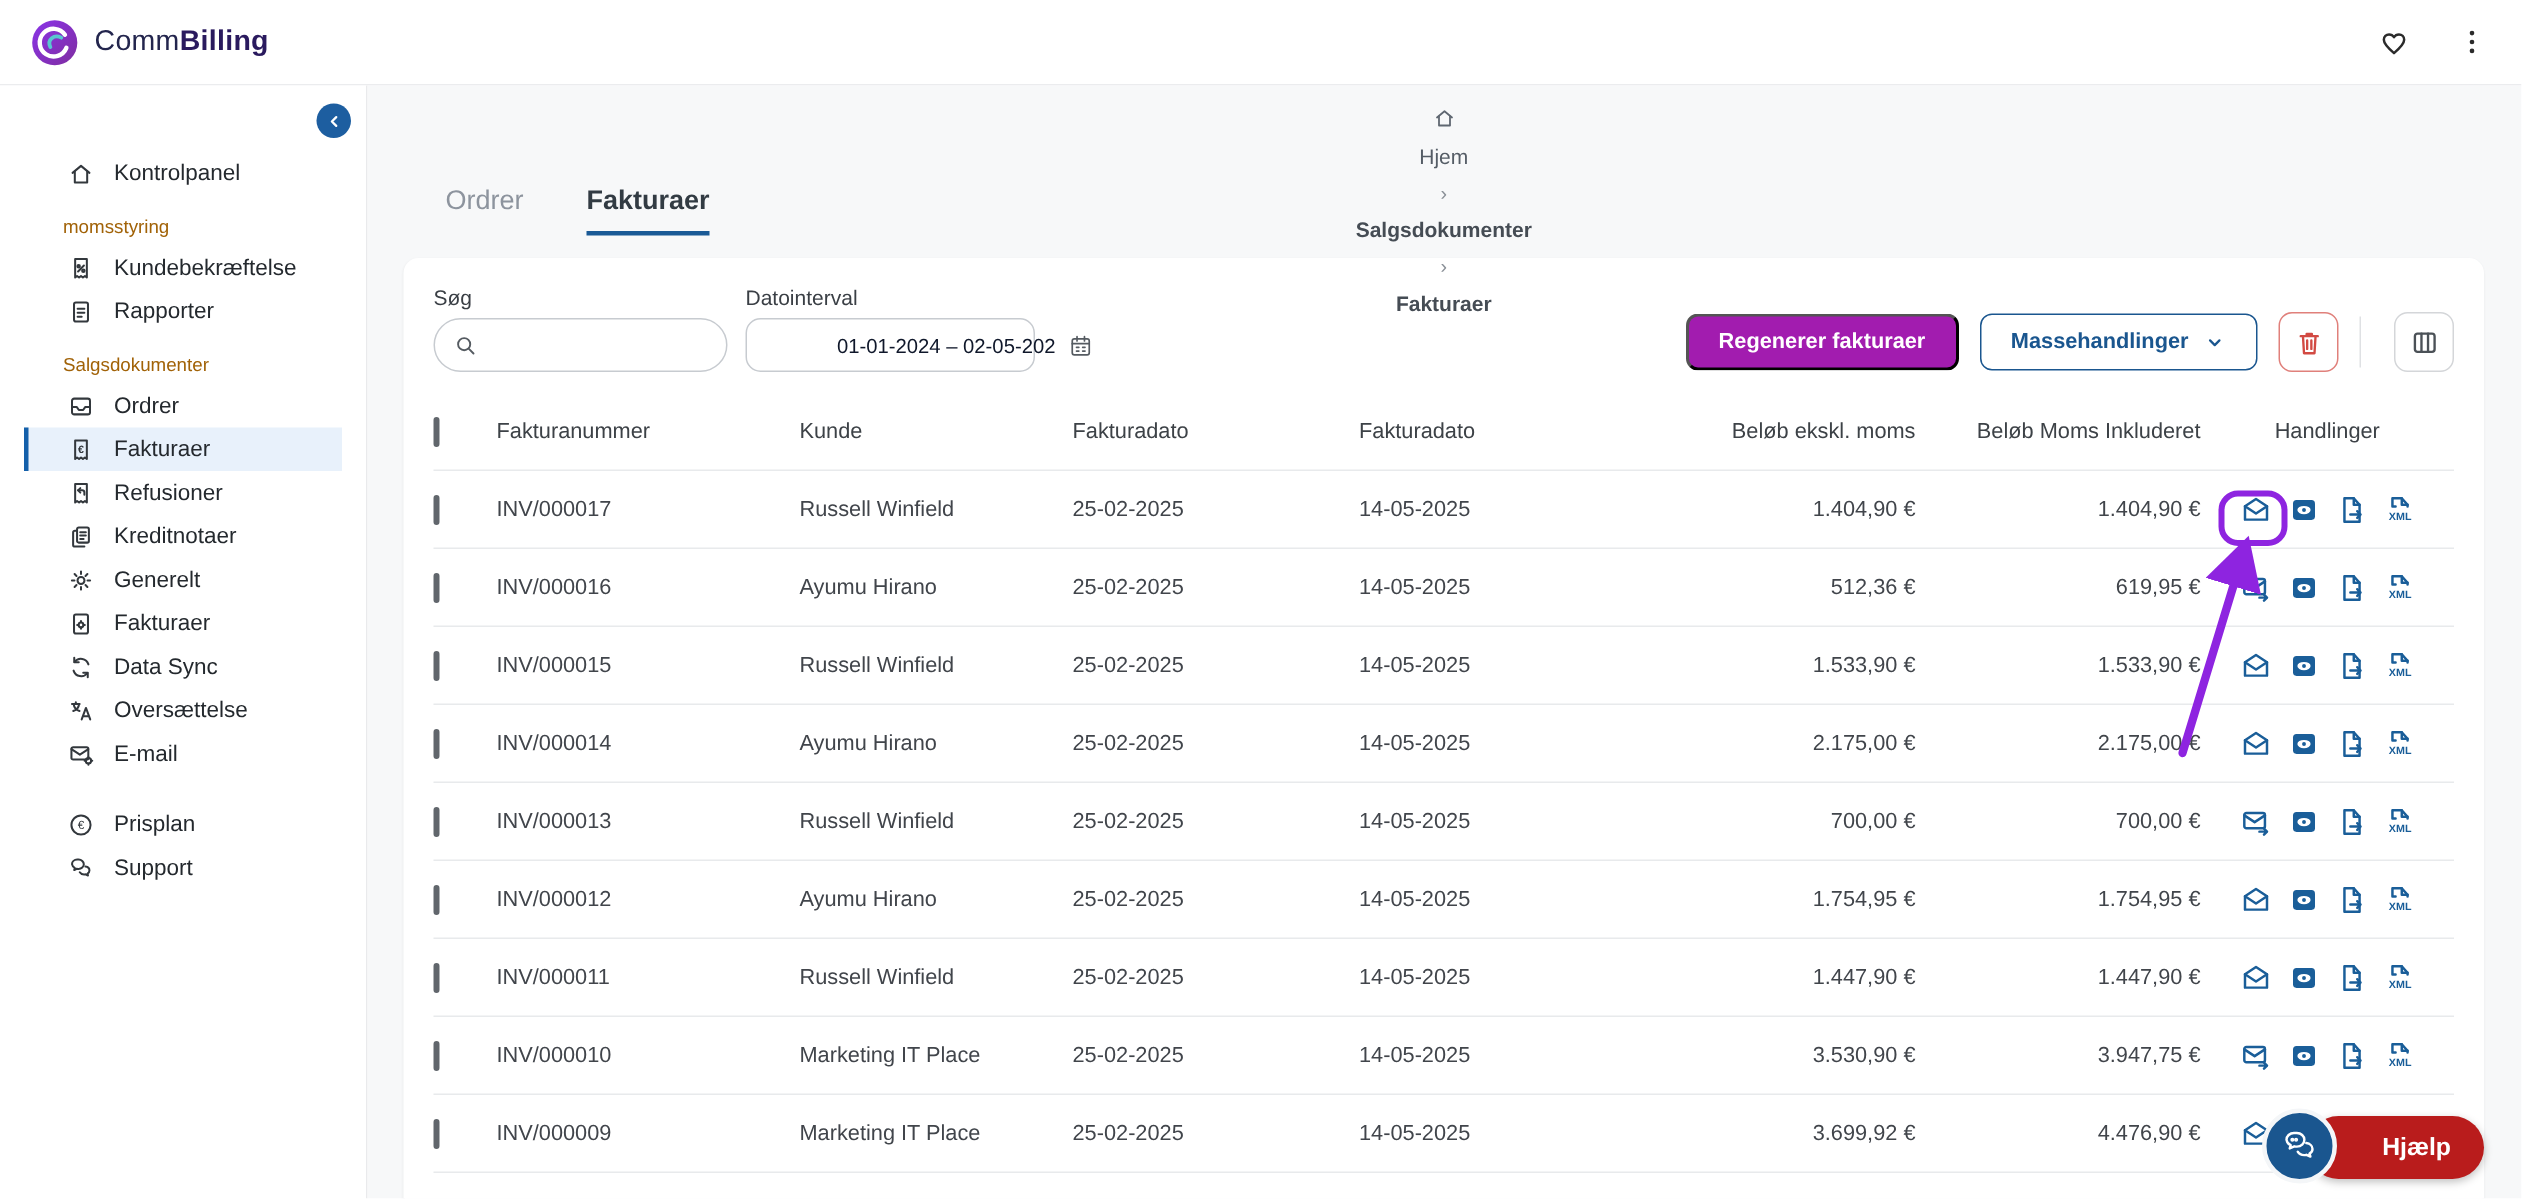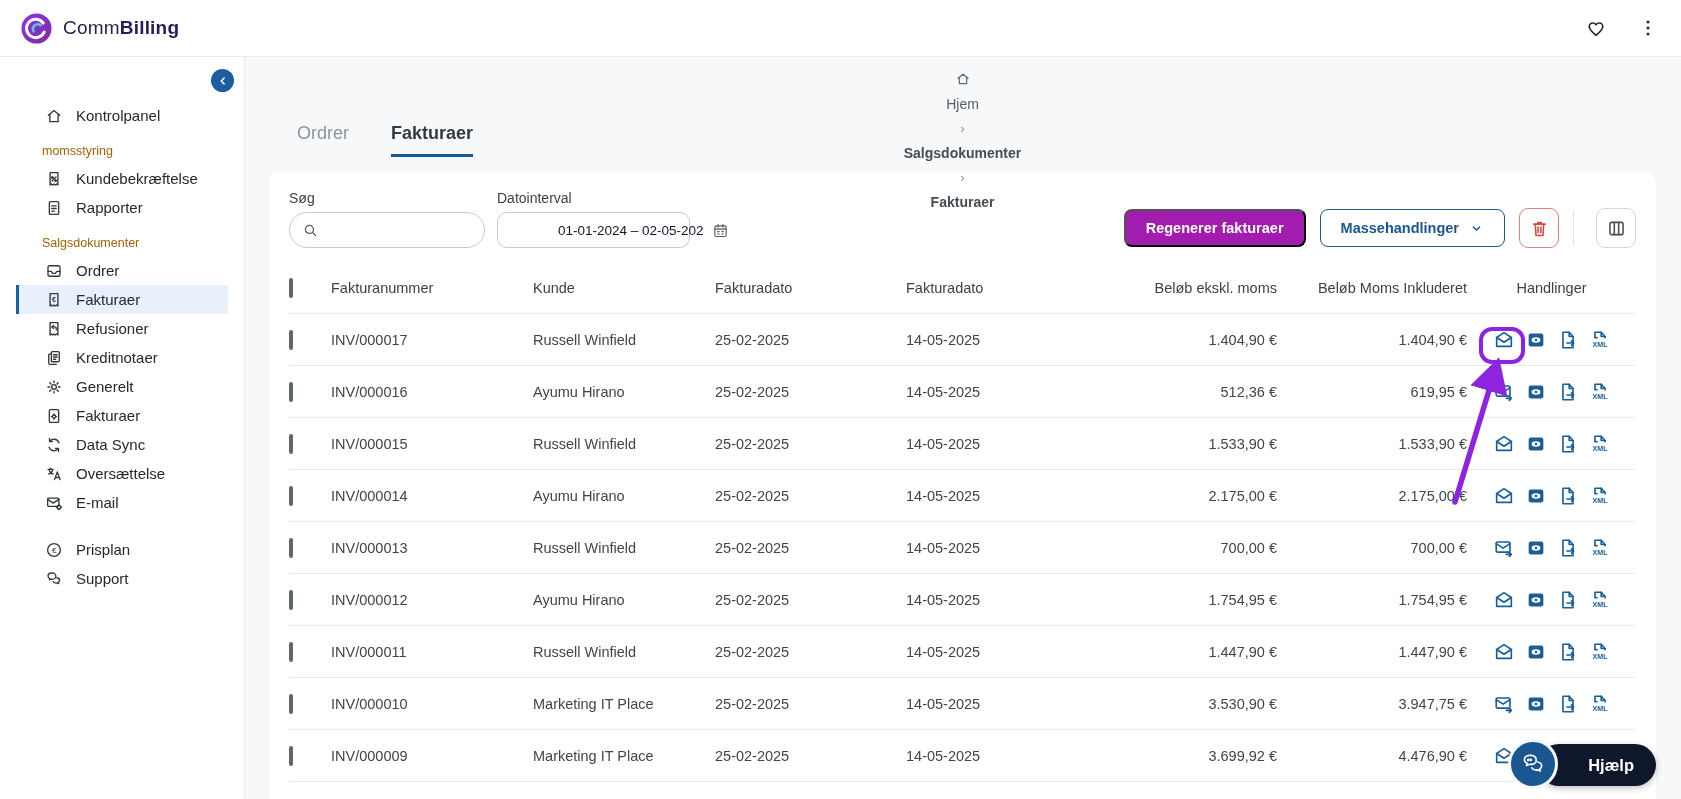--- a/index.html
+++ b/index.html
@@ -704,21 +704,21 @@
                       <path d="M13.3 3.5v4.7h4.2"></path>
                       <text x="12.1" y="19.2" text-anchor="middle" font-size="7.8" font-weight="bold" fill="currentColor" stroke="none">XML</text>
                     </svg>
                   </span>
                 </div>
               </div>
             </div>
         </div>
       </div>
 
-      <div class="help" style="background: #0f172a; margin-top: 24px;">
+      <div class="help" style="background: #b91c1c; margin-top: 24px;">
         <span class="help-bubble" style="background: rgb(26, 86, 143);">
           <svg class="stroked" viewBox="0 0 24 24" style="stroke-width:1.5">
             <path d="M4 8.2c0-2.3 2-4.2 4.6-4.2h1.8c2.5 0 4.6 1.9 4.6 4.2s-2 4.2-4.6 4.2c-.5 0-1.1-.1-1.6-.2L6 13.5l.6-2.1A4.1 4.1 0 0 1 4 8.2z"></path>
             <path d="M16.2 10.2c2.2.3 3.8 1.8 3.8 3.6 0 1.2-.7 2.2-1.8 2.9l.5 1.8-2.4-1.1c-.5.1-.9.2-1.4.2-1.8 0-3.3-.9-4-2.1"></path>
             <circle cx="7.6" cy="8.2" r=".5" fill="currentColor"></circle>
               <circle cx="9.9" cy="8.2" r=".5" fill="currentColor"></circle>
           </svg>
         </span>
         <span>Hjælp</span>
       </div>

